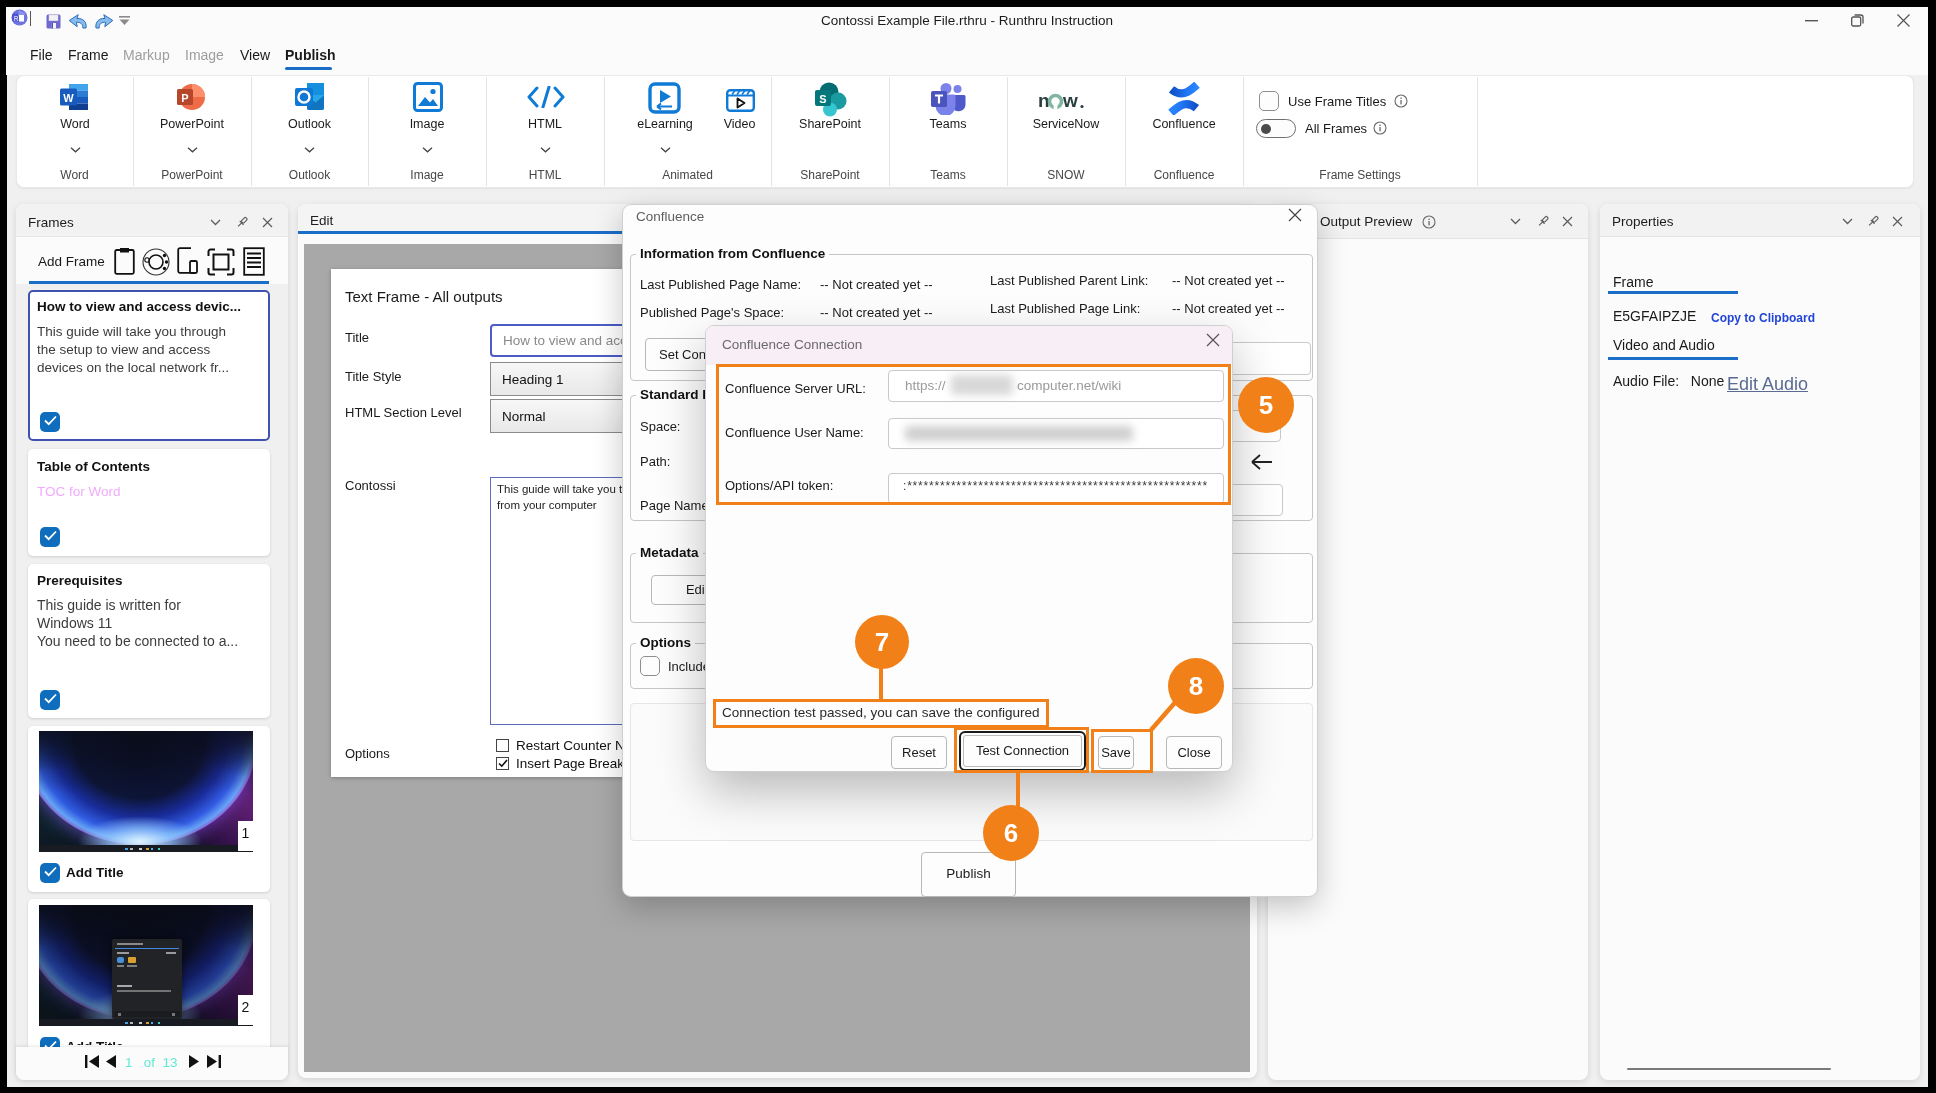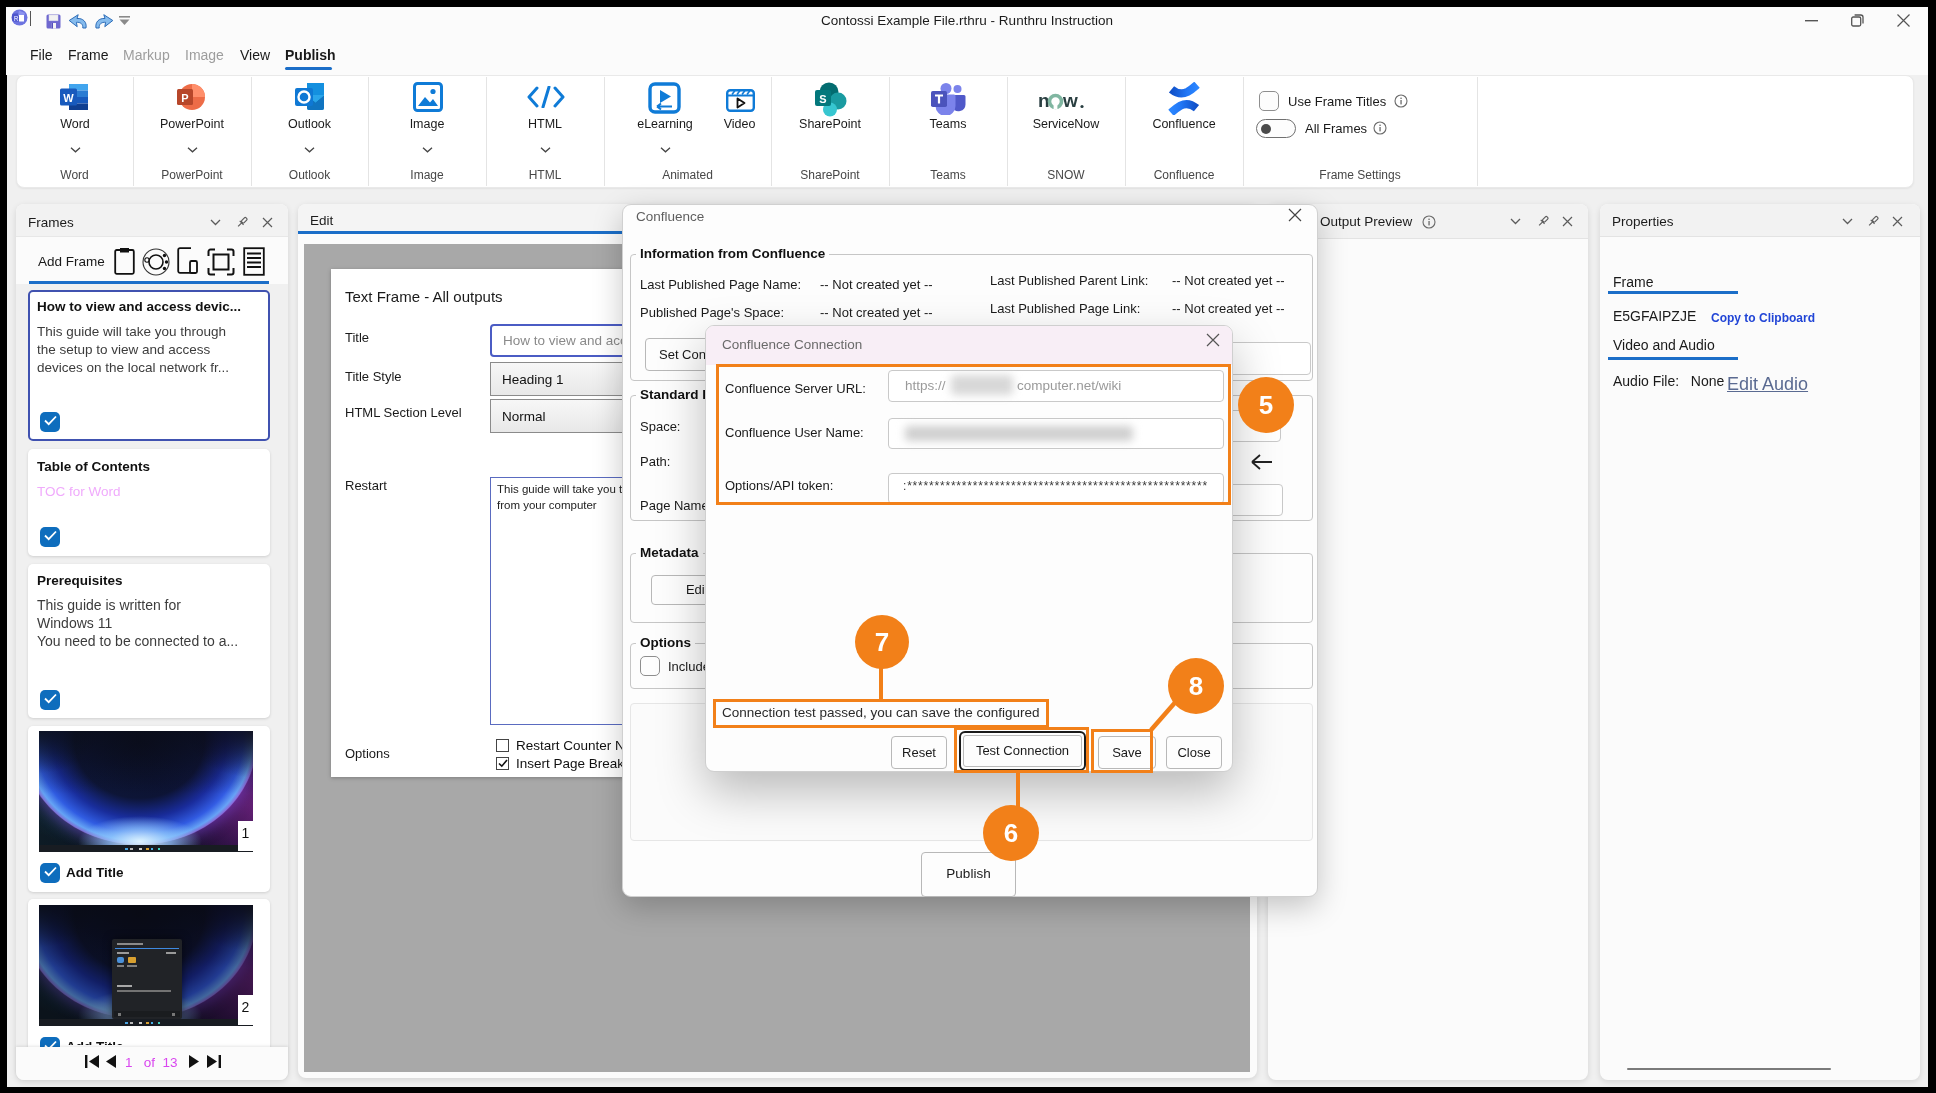--- a/index.html
+++ b/index.html
@@ -375,21 +375,21 @@
   <div class="abs" style="left:66px;top:1039px;font-size:13.5px;font-weight:bold;color:#111;clip-path:inset(0 0 60% 0)">Add Title</div>
 
   <div class="abs" style="left:16px;top:1047px;width:272px;height:33px;background:#fbfbfb;border-radius:0 0 8px 8px;box-shadow:0 -1px 3px rgba(0,0,0,.10)"></div>
   <svg class="abs" style="left:84px;top:1054px" width="16" height="15" viewBox="0 0 16 15">
         <rect x="1" y="1" width="2.4" height="13" fill="#111"></rect>
         <path d="M15 1 L5 7.5 L15 14z" fill="#111"></path>
       </svg>
   <svg class="abs" style="left:104px;top:1054px" width="13" height="15" viewBox="0 0 13 15">
         <path d="M12 1 L2 7.5 L12 14z" fill="#111"></path>
       </svg>
-  <div class="abs" style="left:125px;top:1055px;font-size:13.5px;color:#d946ef">1&nbsp;&nbsp; of&nbsp; 13</div>
+  <div class="abs" style="left:125px;top:1055px;font-size:13.5px;color:#5eead4">1&nbsp;&nbsp; of&nbsp; 13</div>
   <svg class="abs" style="left:188px;top:1054px" width="13" height="15" viewBox="0 0 13 15">
         <path d="M1 1 L11 7.5 L1 14z" fill="#111"></path>
       </svg>
   <svg class="abs" style="left:206px;top:1054px" width="16" height="15" viewBox="0 0 16 15">
         <path d="M1 1 L11 7.5 L1 14z" fill="#111"></path>
         <rect x="12.6" y="1" width="2.4" height="13" fill="#111"></rect>
       </svg>
   </div>
   <div id="editpanel">
   <div class="abs panel" style="left:298px;top:204px;width:959px;height:874px"></div>
@@ -401,21 +401,21 @@
   <div class="abs" style="left:345px;top:288px;font-size:15px;color:#1a1a1a">Text Frame - All outputs</div>
   <div class="abs lbl" style="left:345px;top:330px">Title</div>
   <div class="abs" style="left:490px;top:324px;width:420px;height:33px;background:#fff;border:2px solid #4b5cc4;border-radius:4px;box-sizing:border-box"></div>
   <div class="abs" style="left:503px;top:333px;font-size:13.5px;color:#8a8a8a">How to view and access devices on t</div>
   <div class="abs lbl" style="left:345px;top:369px">Title Style</div>
   <div class="abs combo" style="left:490px;top:362px;width:420px;height:34px"></div>
   <div class="abs" style="left:502px;top:372px;font-size:13.5px;color:#111">Heading 1</div>
   <div class="abs lbl" style="left:345px;top:405px">HTML Section Level</div>
   <div class="abs combo" style="left:490px;top:399px;width:420px;height:34px"></div>
   <div class="abs" style="left:502px;top:409px;font-size:13.5px;color:#111">Normal</div>
-  <div class="abs lbl" style="left:345px;top:478px">Restart</div>
+  <div class="abs lbl" style="left:345px;top:478px">Contossi</div>
   <div class="abs" style="left:490px;top:477px;width:420px;height:248px;background:#fff;border:1px solid #5a6bc0;box-sizing:border-box"></div>
   <div class="abs" style="left:497px;top:481px;font-size:11.5px;color:#222;line-height:16px;width:410px">This guide will take you through the setup<br>from your computer&nbsp;</div>
   <div class="abs lbl" style="left:345px;top:746px">Options</div>
   <div class="abs" style="left:496px;top:739px;width:13px;height:13px;border:1.5px solid #444;background:#fff;box-sizing:border-box"></div>
   <div class="abs" style="left:516px;top:738px;font-size:13.5px;color:#111;white-space:nowrap">Restart Counter Numbering</div>
   <div class="abs" style="left:496px;top:757px;width:13px;height:13px;border:1.5px solid #444;background:#fff;box-sizing:border-box">
         <svg width="10" height="9" viewBox="0 0 10 9" style="display:block;margin:0.5px auto 0">
           <path d="M1 4.5 L3.8 7.2 L9 1" fill="none" stroke="#111" stroke-width="1.6"></path>
         </svg>
       </div>
@@ -528,21 +528,21 @@
   <div class="abs lbl" style="left:725px;top:425px">Confluence User Name:</div>
   <div class="abs input" style="left:888px;top:418px;width:336px;height:31px"></div>
   <div class="abs" style="left:905px;top:426px;width:228px;height:15px;background:#cfcfcf;border-radius:4px;filter:blur(4px)"></div>
   <div class="abs lbl" style="left:725px;top:478px">Options/API token:</div>
   <div class="abs input" style="left:888px;top:473px;width:336px;height:31px"></div>
   <div class="abs" style="left:903px;top:479px;font-size:12px;color:#3a3a3a;letter-spacing:0.8px;white-space:nowrap">:*******************************************************</div>
   <div class="abs" style="left:722px;top:705px;font-size:13.5px;color:#2a2a2a">Connection test passed, you can save the configured</div>
   <div class="abs btn" style="left:891px;top:736px;width:56px;height:33px;line-height:31px">Reset</div>
   <div class="abs" style="left:959px;top:731px;width:127px;height:40px;background:#fdfdfd;border:2px solid #1a1a1a;border-radius:6px;box-sizing:border-box"></div>
   <div class="abs" style="left:963px;top:735px;width:119px;height:32px;border:1px solid #bbb;border-radius:3px;box-sizing:border-box;font-size:13px;color:#1a1a1a;text-align:center;line-height:30px">Test Connection</div>
-  <div class="abs btn" style="left:1098px;top:736px;width:58px;height:33px;line-height:31px">Save</div>
+  <div class="abs btn" style="left:1098px;top:736px;width:36px;height:33px;line-height:31px">Save</div>
   <div class="abs btn" style="left:1166px;top:736px;width:56px;height:33px;line-height:31px">Close</div>
   </div>
   <div id="annotations">
   <div class="abs orect" style="left:716px;top:364px;width:515px;height:141px"></div>
   <div class="abs orect" style="left:713px;top:699px;width:336px;height:29px"></div>
   <div class="abs orect" style="left:954px;top:727px;width:135px;height:46px"></div>
   <div class="abs orect" style="left:1091px;top:729px;width:62px;height:44px"></div>
   <div class="abs oline" style="left:879px;top:666px;width:4px;height:34px"></div>
   <div class="abs oline" style="left:1016px;top:771px;width:4px;height:36px"></div>
   <svg class="abs" style="left:1144px;top:694px" width="40" height="40" viewBox="0 0 40 40">

